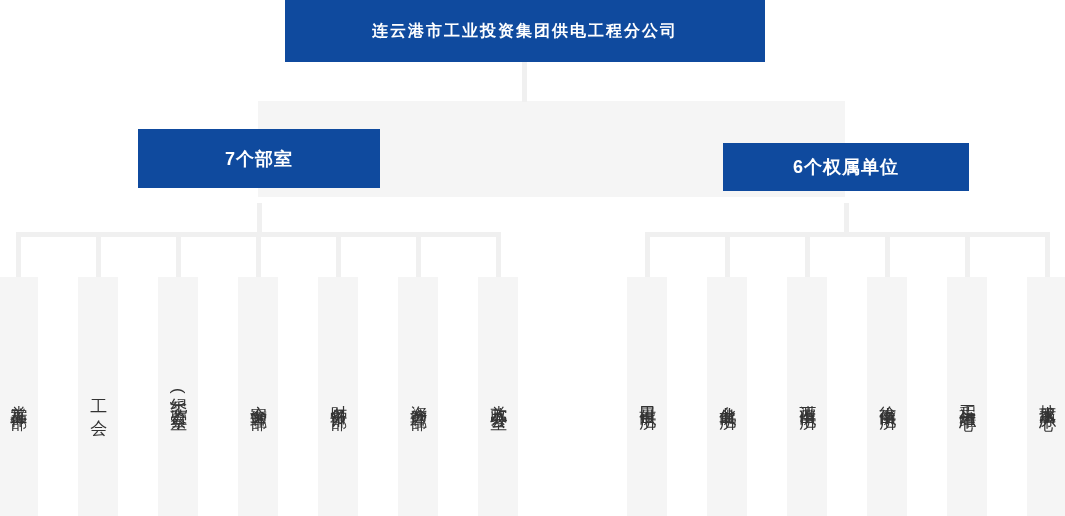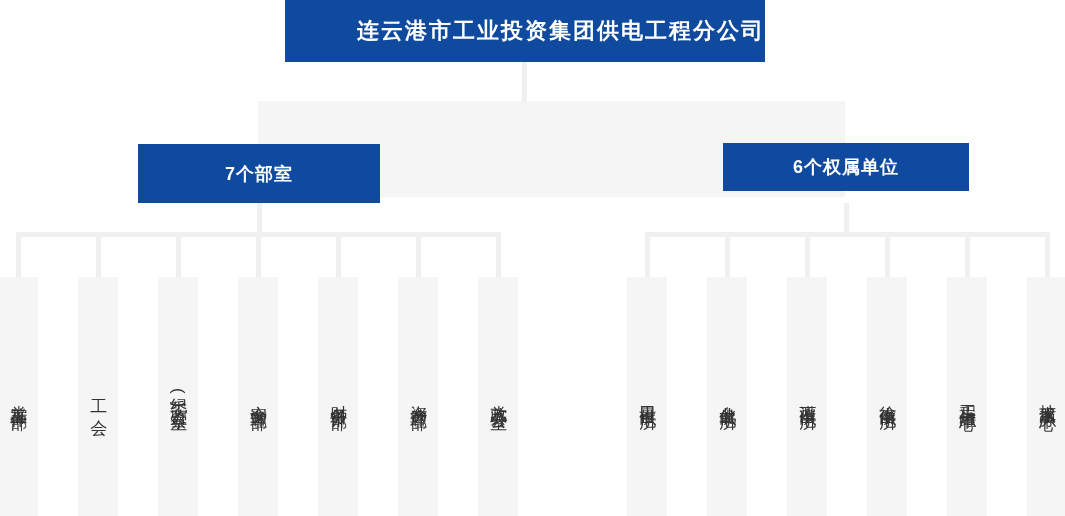--- a/index.html
+++ b/index.html
@@ -35,26 +35,25 @@
     align-items:center;
     justify-content:center;
     background:var(--primary-blue,#0f4a9e);
     color:var(--text-on-blue,#ffffff);
     font-weight:bold;
     text-align:center;
   }
   .root-box{
     left:285px; top:0;
     width:480px; height:62px;
-    font-size:22px;
+    font-size:16px;
     letter-spacing:2px;
-    justify-content:flex-end;
   }
   .group-box-0{
-    left:138px; top:144px;
+    left:138px; top:129px;
     width:242px; height:59px;
     font-size:18px;
     letter-spacing:1px;
   }
   .group-box-1{
     left:723px; top:143px;
     width:246px; height:48px;
     font-size:18px;
     letter-spacing:1px;
   }

